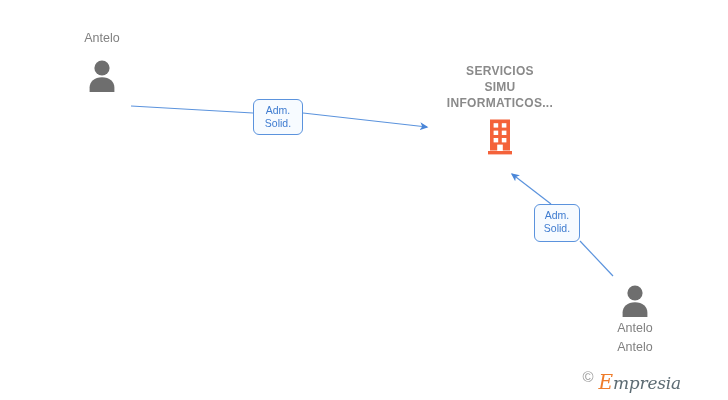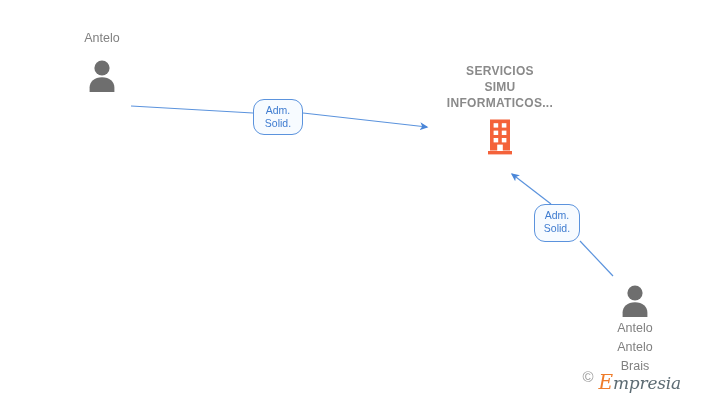--- a/index.html
+++ b/index.html
@@ -74,21 +74,21 @@
     top: 63px;
     width: 200px;
   }
   #node-company .company-icon { margin-top: 8px; }
 
   
   .edge-label {
     position: absolute;
     box-sizing: border-box;
     border: 1px solid #5b93dd;
-    border-radius: 11px;
+    border-radius: 6px;
     background: #f7fbff;
     color: #3f7cd0;
     font-size: 10.5px;
     line-height: 13px;
     text-align: center;
     padding-top: 4px;
   }
   .edge-label span {
     display: block;
   }
@@ -185,21 +185,20 @@
     </svg>
   </div>
 
   <div class="node" id="node-garrido-antelo">
     <svg class="person-icon" width="34" height="34" viewBox="0 0 34 34" xmlns="http://www.w3.org/2000/svg">
       <circle cx="17" cy="10" r="7.6" fill="#6e6e6e"></circle>
       <path d="M17,19.2 C9.4,19.2 4.6,23.6 4.6,29.6 L4.6,34 L29.4,34 L29.4,29.6 C29.4,23.6 24.6,19.2 17,19.2 Z" fill="#6e6e6e"></path>
     </svg>
     <div class="person-label">Antelo</div>
     <div class="person-label">Antelo</div>
-    <div class="person-label">Brais</div>
   </div>
 
   <div class="edge-label" id="edge-label-1">
     <span>Adm.</span>
     <span>Solid.</span>
   </div>
 
   <div class="edge-label" id="edge-label-2">
     <span>Adm.</span>
     <span>Solid.</span>

